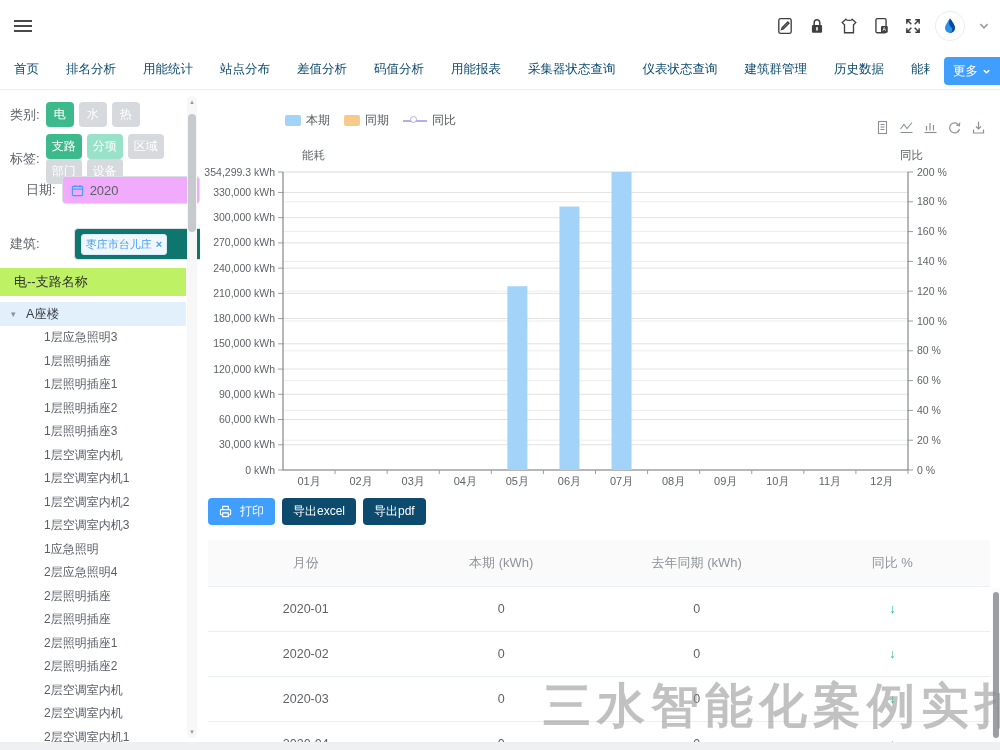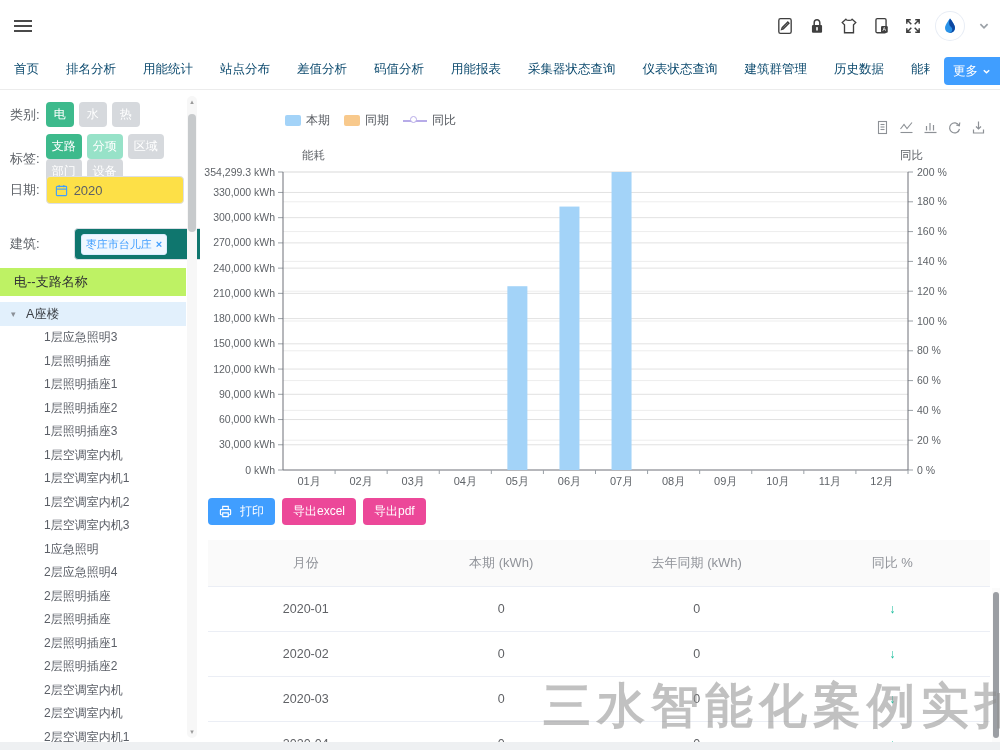--- a/index.html
+++ b/index.html
@@ -23,21 +23,21 @@
     font-size:12.5px;border-radius:4px 0 0 4px;display:flex;align-items:center;justify-content:center;gap:4px;cursor:pointer;}
   
   .sidebar{position:absolute;left:0;top:90px;width:200px;height:652px;background:#fff;overflow:hidden;}
   .side-row{position:absolute;left:10px;display:flex;align-items:center;font-size:13px;color:#5c6066;}
   .side-label{margin-right:6px;white-space:nowrap;}
   .opt{display:inline-flex;align-items:center;justify-content:center;min-width:28px;padding:4px 6px;
     margin-right:5px;border-radius:4px;font-size:12px;color:#fff;background:#d6d9dd;cursor:pointer;}
   .opt.active{background:#3dba8c;}
   .opt.semi{background:#97e2c8;}
   .date-box{display:flex;align-items:center;gap:6px;width:138px;height:28px;border:1px solid #dcdfe6;
-    border-radius:4px;padding:0 8px;font-size:13px;color:#5c6066;background:#fde047;}
+    border-radius:4px;padding:0 8px;font-size:13px;color:#5c6066;background:#f0abfc;}
   .bld-box{display:flex;align-items:center;width:150px;height:32px;border:1px solid #dcdfe6;border-radius:4px;
     padding:12px 6px;background:#0f766e;}
   .bld-tag{display:flex;align-items:center;gap:4px;background:#f0f7ff;border:1px solid #d9ecff;color:#409eff;
     font-size:11px;padding:2px 4px;border-radius:3px;white-space:nowrap;}
   .bld-tag .tx{color:#409eff;font-weight:bold;cursor:pointer;}
   .bld-clear{margin-left:auto;color:#c0c4cc;font-size:11px;cursor:pointer;}
   .bld-caret{margin-left:4px;color:#c0c4cc;font-size:10px;}
   .list-header{position:absolute;left:0;top:178px;width:186px;height:28px;background:#bef264;
     display:flex;align-items:center;padding-left:14px;font-size:13px;color:#303133;}
   .tree{position:absolute;left:0;top:212px;width:186px;bottom:0;overflow:hidden;}
@@ -57,21 +57,21 @@
   .lg-rect{width:16px;height:11px;border-radius:2px;}
   .lg-line{position:relative;width:24px;height:11px;}
   .lg-line .ln{position:absolute;left:0;right:0;top:5px;height:1.5px;background:#b7abe8;}
   .lg-line .cr{position:absolute;left:7px;top:1px;width:7px;height:7px;border:1.5px solid #b7abe8;border-radius:50%;background:#fff;}
   .toolbox{position:absolute;right:14px;top:30px;display:flex;gap:9px;}
   .toolbox svg{display:block;cursor:pointer;}
   .axis-name{position:absolute;top:58px;font-size:11.5px;color:#5f6368;}
   .chart-svg{position:absolute;left:0;top:0;}
   
   .btn-row{position:absolute;left:8px;top:408px;display:flex;gap:7px;}
-  .blue-btn{display:flex;align-items:center;gap:5px;height:27px;padding:0 11px;background:#ec4899;
+  .blue-btn{display:flex;align-items:center;gap:5px;height:27px;padding:0 11px;background:#0c4a6e;
     color:#fff;font-size:12px;border:none;border-radius:4px;cursor:pointer;font-family:inherit;}
   
   .tbl-wrap{position:absolute;left:8px;top:450px;right:0;height:202px;overflow:hidden;}
   table{width:calc(100% - 10px);border-collapse:collapse;table-layout:fixed;}
   thead th{height:46px;background:#fafafa;font-size:13px;color:#909399;font-weight:normal;
     border-bottom:1px solid #ebeef5;}
   tbody td{height:45px;font-size:12.5px;color:#606266;text-align:center;border-bottom:1px solid #ebeef5;}
   td.down{color:#20bf9f;}
   .tbl-scroll{position:absolute;right:0;top:48px;width:8px;bottom:0;background:#fbfbfb;}
   .tbl-scroll .thumb{position:absolute;left:1px;top:4px;width:6px;height:146px;background:#9b9ea3;border-radius:3px;}
@@ -185,21 +185,21 @@
 
 <div class="sidebar">
   <div class="side-row" style="top:12px;">
     <span class="side-label">类别:</span>
     <span><span class="opt active">电</span><span class="opt">水</span><span class="opt">热</span></span>
   </div>
   <div class="side-row" style="top:44px;">
     <span class="side-label">标签:</span>
     <span><span class="opt active">支路</span><span class="opt semi">分项</span><span class="opt">区域</span><span class="opt">部门</span><span class="opt">设备</span></span>
   </div>
-  <div class="side-row" style="top:86px;">
+  <div class="side-row" style="top:86px;margin-left:16px;">
     <span class="side-label">日期:</span>
     <span class="date-box">
       <svg width="13" height="13" viewBox="0 0 14 14" fill="none" stroke="#409eff" stroke-width="1.2">
         <rect x="1.5" y="2.5" width="11" height="10" rx="1"></rect>
           <line x1="1.5" y1="5.5" x2="12.5" y2="5.5"></line>
         <line x1="4.5" y1="1" x2="4.5" y2="3.5"></line>
           <line x1="9.5" y1="1" x2="9.5" y2="3.5"></line>
         </svg>
       <span>2020</span>
     </span>

